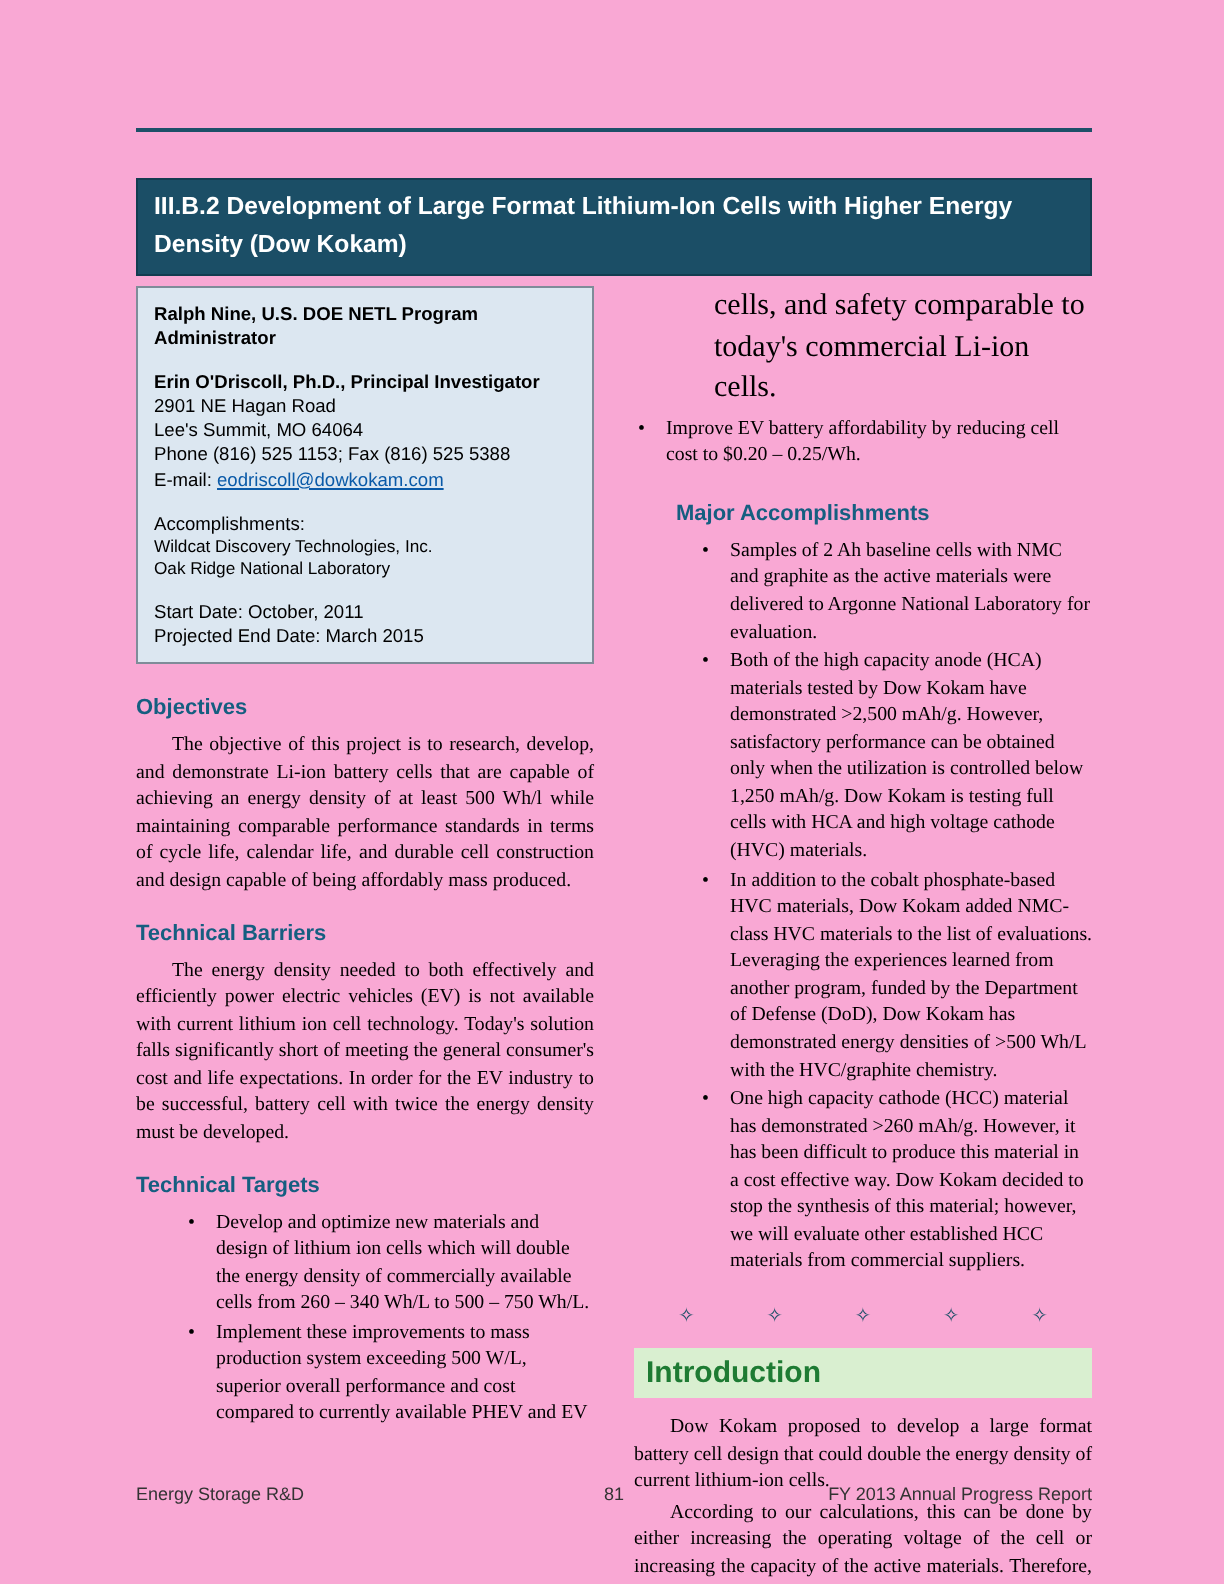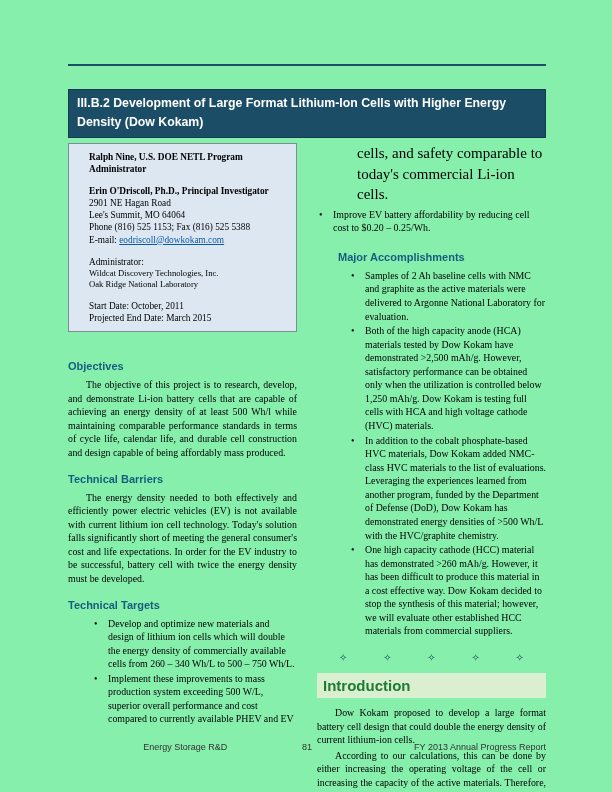--- a/index.html
+++ b/index.html
@@ -1,34 +1,34 @@
 <!DOCTYPE html>
 <html><head>
 <meta charset="utf-8">
 <style>
   html,body{margin:0;padding:0;background:#888;}
   .page{
-    width:612px;height:792px;background:#86efac;position:relative;
+    width:612px;height:792px;background:#f9a8d4;position:relative;
     margin:0 auto;overflow:hidden;
     font-family:"Liberation Serif", serif;color:#000;
   }
   .content{position:absolute;left:68px;top:64px;width:478px;}
   .top-rule{border-top:2.5px solid #1d5068;width:100%;height:0;}
   .title-bar{
     margin-top:23px;background:#1b4e66;border:1px solid #133c50;
     color:#ffffff;font-family:"Liberation Sans", sans-serif;
     font-weight:bold;font-size:12.3px;line-height:1.55;
     padding:4px 8px 5px 8px;
   }
   .columns{display:flex;margin-top:5px;gap:20px;}
   .col{width:229px;}
   .contact-box{
     background:#dce7f1;border:1.5px solid #7f8c99;
-    font-family:Liberation Serif, serif;font-size:9.3px;line-height:1.3;
-    padding:7px 20px;margin-bottom:28px;
+    font-family:Liberation Sans, sans-serif;font-size:9.3px;line-height:1.3;
+    padding:7px 8px;margin-bottom:16px;
   }
   .contact-box .b{font-weight:bold;}
   .contact-box .gap{height:10px;}
   .contact-box .small{font-size:8.6px;}
   .email-link{color:#0a5aa8;text-decoration:underline;}
   .sec-heading{
     font-family:"Liberation Sans", sans-serif;font-weight:bold;
     font-size:11px;color:#155e80;margin:13px 0 6px 0;
   }
   .para{
@@ -52,21 +52,21 @@
   .divider-row{
     display:flex;justify-content:space-between;
     padding:0 22px;margin:14px 0 2px 0;
     color:#1d5068;font-size:10px;
   }
   .footer{
     position:absolute;left:68px;right:66px;top:742px;
     font-family:"Liberation Sans", sans-serif;font-size:9px;color:#333;
     display:flex;align-items:baseline;
   }
-  .footer .f-left{flex:1;text-align:right;}
+  .footer .f-left{flex:1;text-align:left;}
   .footer .f-center{flex:1;text-align:center;}
   .footer .f-right{flex:1;text-align:right;}
 </style>
 </head>
 <body>
 
 <div class="page">
   <div class="content">
 
     <div class="top-rule"></div>
@@ -83,21 +83,21 @@
           <div class="b">Ralph Nine, U.S. DOE NETL Program Administrator</div>
           <div class="gap"></div>
           <div class="b">Erin O'Driscoll, Ph.D., Principal Investigator</div>
           <div>2901 NE Hagan Road</div>
           <div>Lee's Summit, MO 64064</div>
           <div>Phone (816) 525 1153; Fax (816) 525 5388</div>
           <div>
             <span>E-mail: </span><a href="#" class="email-link">eodriscoll@dowkokam.com</a>
           </div>
           <div class="gap"></div>
-          <div>Administrator:</div>
+          <div>Accomplishments:</div>
           <div class="small">Wildcat Discovery Technologies, Inc.</div>
           <div class="small">Oak Ridge National Laboratory</div>
           <div class="gap"></div>
           <div>Start Date: October, 2011</div>
           <div>Projected End Date: March 2015</div>
         </div>
 
         <div class="sec-heading">Objectives</div>
         <p class="para">The objective of this project is to research, develop, and demonstrate Li-ion battery cells that are capable of achieving an energy density of at least 500 Wh/l while maintaining comparable performance standards in terms of cycle life, calendar life, and durable cell construction and design capable of being affordably mass produced.</p>
 

